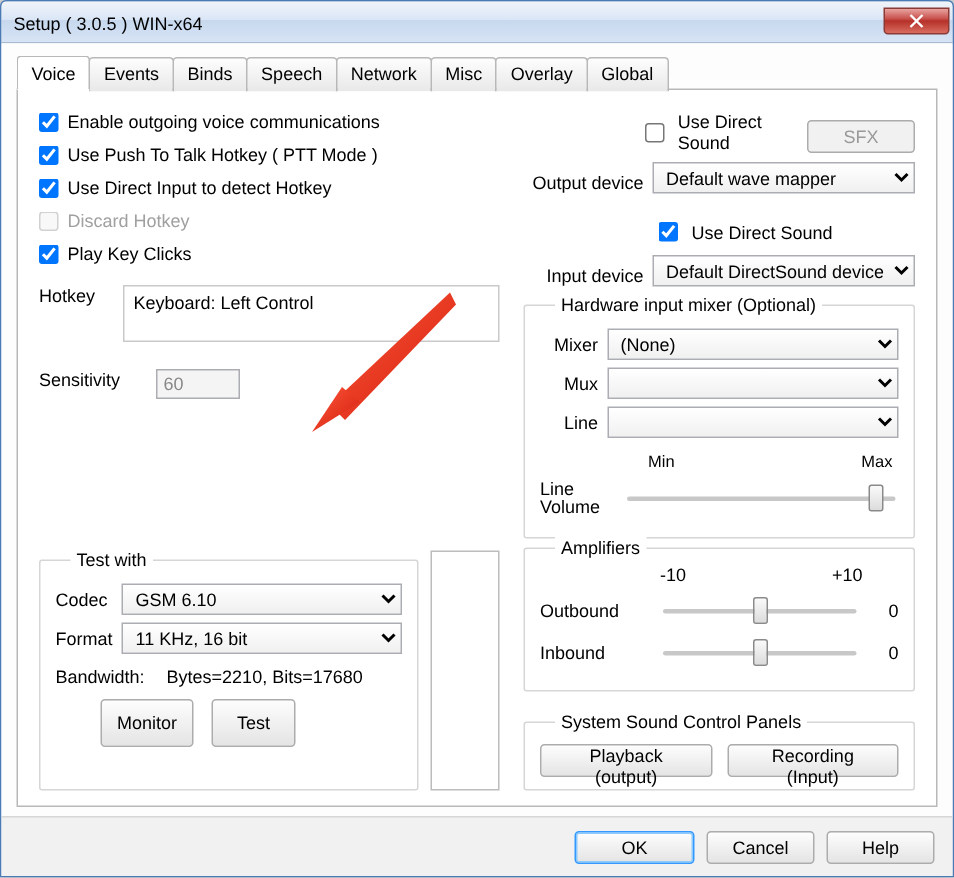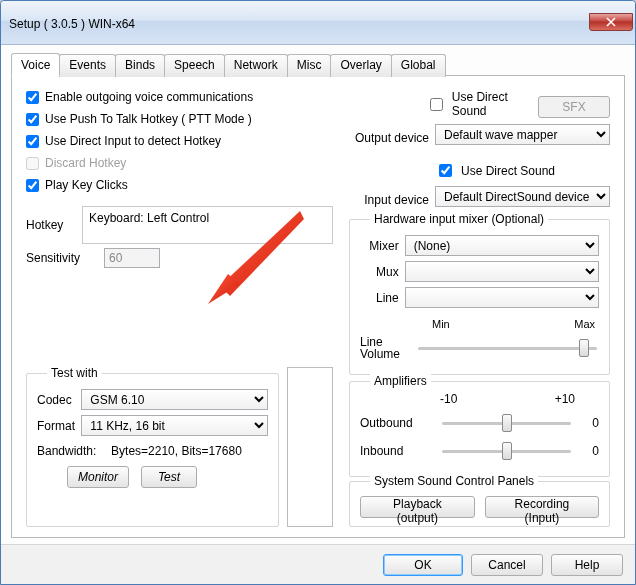--- a/index.html
+++ b/index.html
@@ -15,21 +15,21 @@
     height: 585px;
     background: #fff;
     border: 1px solid #4a7bb5;
     border-radius: 4px 4px 0 0;
     box-shadow: 0 2px 8px rgba(0,0,0,0.3);
     display: flex;
     flex-direction: column;
     position: relative;
   }
   .titlebar {
-    height: 44px;
+    height: 28px;
     background: linear-gradient(#f0f4fa 0%, #dae6f6 45%, #c7d8ee 46%, #d7e4f5 100%);
     border-bottom: 1px solid #a8b9d1;
     display: flex;
     align-items: center;
     padding: 3px 2px 0 8px;
     border-radius: 4px 4px 0 0;
     color: #000;
   }
   .titlebar-text { flex: 1; font-size: 12px; }
   .close-btn {
@@ -84,21 +84,21 @@
     display: flex;
     gap: 16px;
     position: relative;
     margin-top: -1px;
   }
   .col-left { width: 310px; display:flex; flex-direction:column; position:relative;}
   .col-right { flex: 1; display:flex; flex-direction:column;}
   .chk { display: flex; align-items: center; gap: 6px; margin-bottom: 8px; font-size:12px; }
   .chk input { width:13px; height:13px; margin:0; }
   .chk.disabled { color:#a0a0a0; }
-  .label-row { display:flex; align-items:center; gap:8px; margin-bottom:4px; }
+  .label-row { display:flex; align-items:flex-start; gap:8px; margin-bottom:18px; }
   .field-label { width: 70px; font-size:12px; }
   .hotkey-box {
     border: 1px solid #c9c9c9;
     height: 38px;
     flex:1;
     padding: 4px 6px;
     font-size: 12px;
     background: #fff;
   }
   select, .combo {
@@ -131,21 +131,21 @@
     height: 22px;
     min-width: 72px;
     border: 1px solid #acacac;
     background: linear-gradient(#fdfdfd,#e4e4e4);
     border-radius: 3px;
     font-size: 12px;
     cursor: pointer;
     padding: 0 10px;
   }
   .btn:disabled { color:#999; background:#f1f1f1;}
-  .btn.small { min-width: 56px; height:22px;font-style:italic;}
+  .btn.small { min-width: 56px; height:32px;}
   .btn-row { display:flex; gap:10px; }
   .slider-row { display:flex; align-items:center; gap:8px; margin:6px 0; }
   .slider-row .sl-label { width:72px; font-size:12px; text-align:left;}
   .slider-row input[type=range] { flex:1; }
   .slider-row .sl-val { width:18px; text-align:right; font-size:12px;}
   .vol-group { position:relative; margin-top:10px;}
   .minmax { display:flex; justify-content:space-between; font-size:11px; padding: 0 4px 0 72px;}
   .footer {
     height: 40px;
     border-top: 1px solid #d6d6d6;

